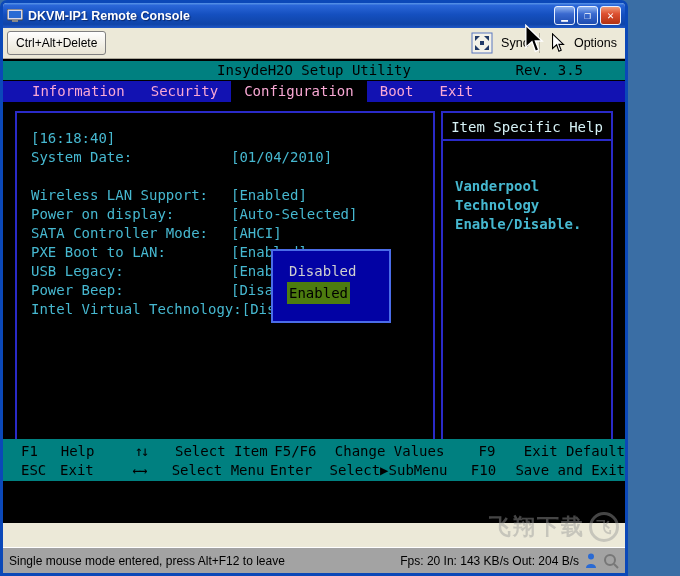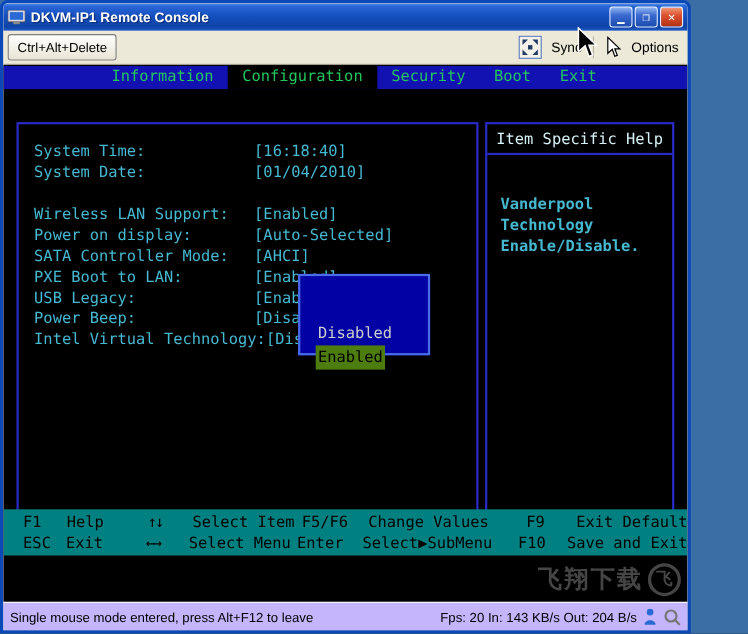--- a/index.html
+++ b/index.html
@@ -54,22 +54,22 @@
     flex:1; background:#000; position:relative;
     font-family:"DejaVu Sans Mono",monospace; font-size:14px;
     color:#46b8d0; overflow:hidden;
   }
   .bios-header {
     margin-top:2px; height:19px; background:#008080; color:#000;
     text-align:center; line-height:19px; position:relative; white-space:nowrap;
   }
   .bios-rev { position:absolute; right:42px; top:0; }
   .bios-menu {
-    margin-top:1px; height:21px; background:#1212b2; color:#22c55e;
-    display:flex; align-items:center; padding-left:16px;justify-content:center;
+    margin-top:1px; height:21px; background:#1212b2; color:#f9a8d4;
+    display:flex; align-items:center; padding-left:16px;
   }
   .menu-item { padding:1px 13px; line-height:19px; white-space:nowrap; }
   .menu-item.selected { background:#000; }
 
   .bios-main { position:absolute; top:44px; bottom:42px; left:0; right:0; }
   .pane-left {
     position:absolute; left:12px; top:8px; bottom:6px; width:420px;
     border:2px solid #2a2ac8; padding-top:16px;
   }
   .pane-right {
@@ -86,37 +86,37 @@
   .setting-row .label { min-width:200px; }
   .row-gap { height:19px; }
 
   .popup {
     position:absolute; left:268px; top:146px; width:120px; height:74px;
     background:#0202a4; border:2px solid #4a6ce8;
     box-shadow:6px 6px 0 #000;
     padding:9px 0 0 14px; z-index:5;
   }
   .popup-opt { height:22px; line-height:22px; color:#cfcfcf; }
-  .popup-opt .opt-inner { display:inline-block; padding:0 2px;margin-top:32px; }
+  .popup-opt .opt-inner { display:inline-block; padding:0 2px; }
   .popup-opt.selected .opt-inner { background:#4d7c0f; color:#000; }
 
   .bios-footer {
     position:absolute; bottom:0; left:0; right:0; height:42px;
     background:#008080; color:#000; padding:3px 0 0 18px;
   }
   .f-row { display:flex; height:19px; line-height:19px; white-space:nowrap; }
   .f-row .k1 { width:42px; } .f-row .a1 { width:78px; }
   .f-row .k2 { width:36px; letter-spacing:-2px; } .f-row .a2 { width:112px;text-align:center; }
   .f-row .k3 { width:64px; } .f-row .a3 { width:152px; }
   .f-row .k4 { width:48px; }
 
   
   .statusbar {
-    height:26px; flex:0 0 26px; background:#c4b5fd; border-top:1px solid #fff;
-    display:flex; align-items:center; font-size:12px; color:#000; padding:0 6px;
+    height:26px; flex:0 0 26px; background:#a3a3a3; border-top:1px solid #fff;
+    display:flex; align-items:center; font-size:12px; color:#000; padding:0 6px;margin-top:24px;
   }
   .status-right { margin-left:auto; display:flex; align-items:center; gap:6px; }
 
   
   .watermark {
     position:absolute; right:6px; bottom:31px; z-index:20;
     display:flex; align-items:center; gap:4px;
     opacity:0.45; pointer-events:none;
   }
   .wm-text { font-size:22px; font-weight:bold; color:#9a9a9a; letter-spacing:2px; }
@@ -162,34 +162,37 @@
       <span class="tool-label">Options</span>
     </div>
 
     <svg class="cursor-big" viewBox="0 0 16 22">
       <path d="M2 1 L2 17 L6.5 13 L9 20 L11.5 19 L9 12.5 L14 12.5 Z" fill="#000" stroke="#fff" stroke-width="1"></path>
     </svg>
   </div>
 
   <div class="bios">
 
+    <div class="bios-header">
+      <span>InsydeH2O Setup Utility</span>
+      <span class="bios-rev">Rev.  3.5</span>
+    </div>
 
     <div class="bios-menu">
       <span class="menu-item">Information</span>
+      <span class="menu-item">Security</span>
       <span class="menu-item selected">Configuration</span>
-      <span class="menu-item">Security</span>
       <span class="menu-item">Boot</span>
       <span class="menu-item">Exit</span>
     </div>
 
     <div class="bios-main">
 
       <div class="pane-left">
         <div class="setting-row">
-          <span class="label">System Time:</span>
           <span class="value">[16:18:40]</span>
         </div>
         <div class="setting-row">
           <span class="label">System Date:</span>
           <span class="value">[01/04/2010]</span>
         </div>
         <div class="row-gap"></div>
         <div class="setting-row">
           <span class="label">Wireless LAN Support:</span>
           <span class="value">[Enabled]</span>

